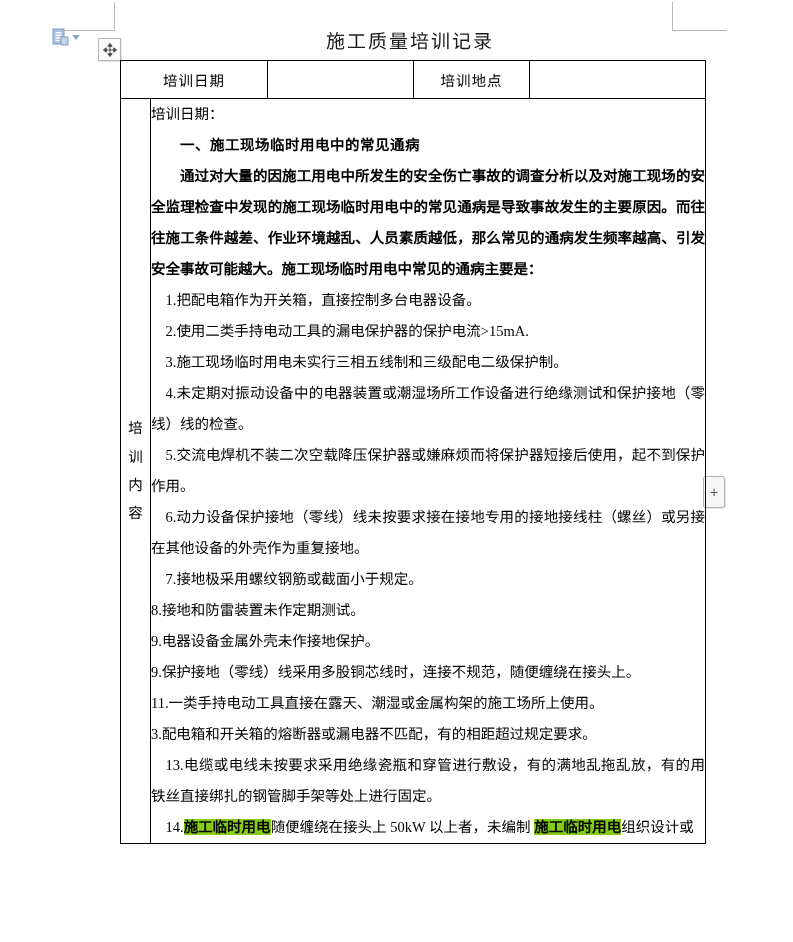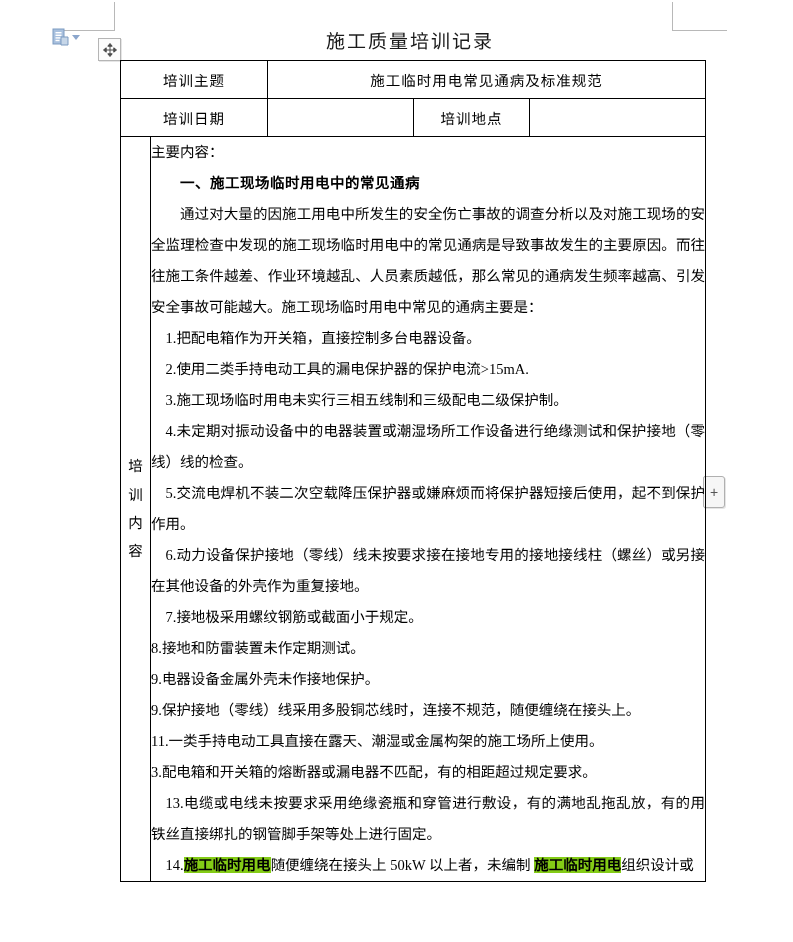--- a/index.html
+++ b/index.html
@@ -177,21 +177,21 @@
     font-size: 14.5px;
     color: #000000;
     line-height: 31px;
   }
   .body-text p {
     margin: 0;
     text-align: justify;
     text-justify: inter-ideograph;
   }
   .p-indent1 { text-indent: 0; }
-  .p-indent2 { text-indent: 2em; }
+  .p-indent2 { text-indent: 2em; font-weight: bold; }
   .p-head {
     font-weight: bold;
     text-indent: 2em;
     letter-spacing: 0.5px;
   }
   .p-item {
     text-indent: 1em;
   }
   .p-item-flat {
     text-indent: 0;
@@ -249,42 +249,38 @@
 
   <table class="record">
     <colgroup>
       <col style="width:30px">
       <col style="width:117px">
       <col style="width:146px">
       <col style="width:116px">
       <col style="width:176px">
     </colgroup>
     <tbody>
-      <tr>
-        <td class="label-cell" colspan="2">培训主题</td>
-        <td class="value-cell topic-value" colspan="3">施工临时用电常见通病及标准规范</td>
-      </tr>
       <tr>
         <td class="label-cell" colspan="2">培训日期</td>
         <td class="value-cell"></td>
         <td class="label-cell">培训地点</td>
         <td class="value-cell"></td>
       </tr>
       <tr>
         <td class="vert-label">
           <div class="vert-text">
             <span>培</span>
             <span>训</span>
             <span>内</span>
             <span>容</span>
           </div>
         </td>
         <td class="content-cell" colspan="4">
           <div class="body-text">
-            <p class="p-indent1">主要内容：</p>
+            <p class="p-indent1">培训日期：</p>
             <p class="p-head">一、施工现场临时用电中的常见通病</p>
             <p class="p-indent2">通过对大量的因施工用电中所发生的安全伤亡事故的调查分析以及对施工现场的安全监理检查中发现的施工现场临时用电中的常见通病是导致事故发生的主要原因。而往往施工条件越差、作业环境越乱、人员素质越低，那么常见的通病发生频率越高、引发安全事故可能越大。施工现场临时用电中常见的通病主要是：</p>
             <p class="p-item"><span class="num">1.</span><span>把配电箱作为开关箱，直接控制多台电器设备。</span></p>
             <p class="p-item"><span class="num">2.</span><span>使用二类手持电动工具的漏电保护器的保护电流&gt;15mA.</span></p>
             <p class="p-item"><span class="num">3.</span><span>施工现场临时用电未实行三相五线制和三级配电二级保护制。</span></p>
             <p class="p-item"><span class="num">4.</span><span>未定期对振动设备中的电器装置或潮湿场所工作设备进行绝缘测试和保护接地（零线）线的检查。</span></p>
             <p class="p-item"><span class="num">5.</span><span>交流电焊机不装二次空载降压保护器或嫌麻烦而将保护器短接后使用，起不到保护作用。</span></p>
             <p class="p-item"><span class="num">6.</span><span>动力设备保护接地（零线）线未按要求接在接地专用的接地接线柱（螺丝）或另接在其他设备的外壳作为重复接地。</span></p>
             <p class="p-item"><span class="num">7.</span><span>接地极采用螺纹钢筋或截面小于规定。</span></p>
             <p class="p-item-flat"><span class="num">8.</span><span>接地和防雷装置未作定期测试。</span></p>

